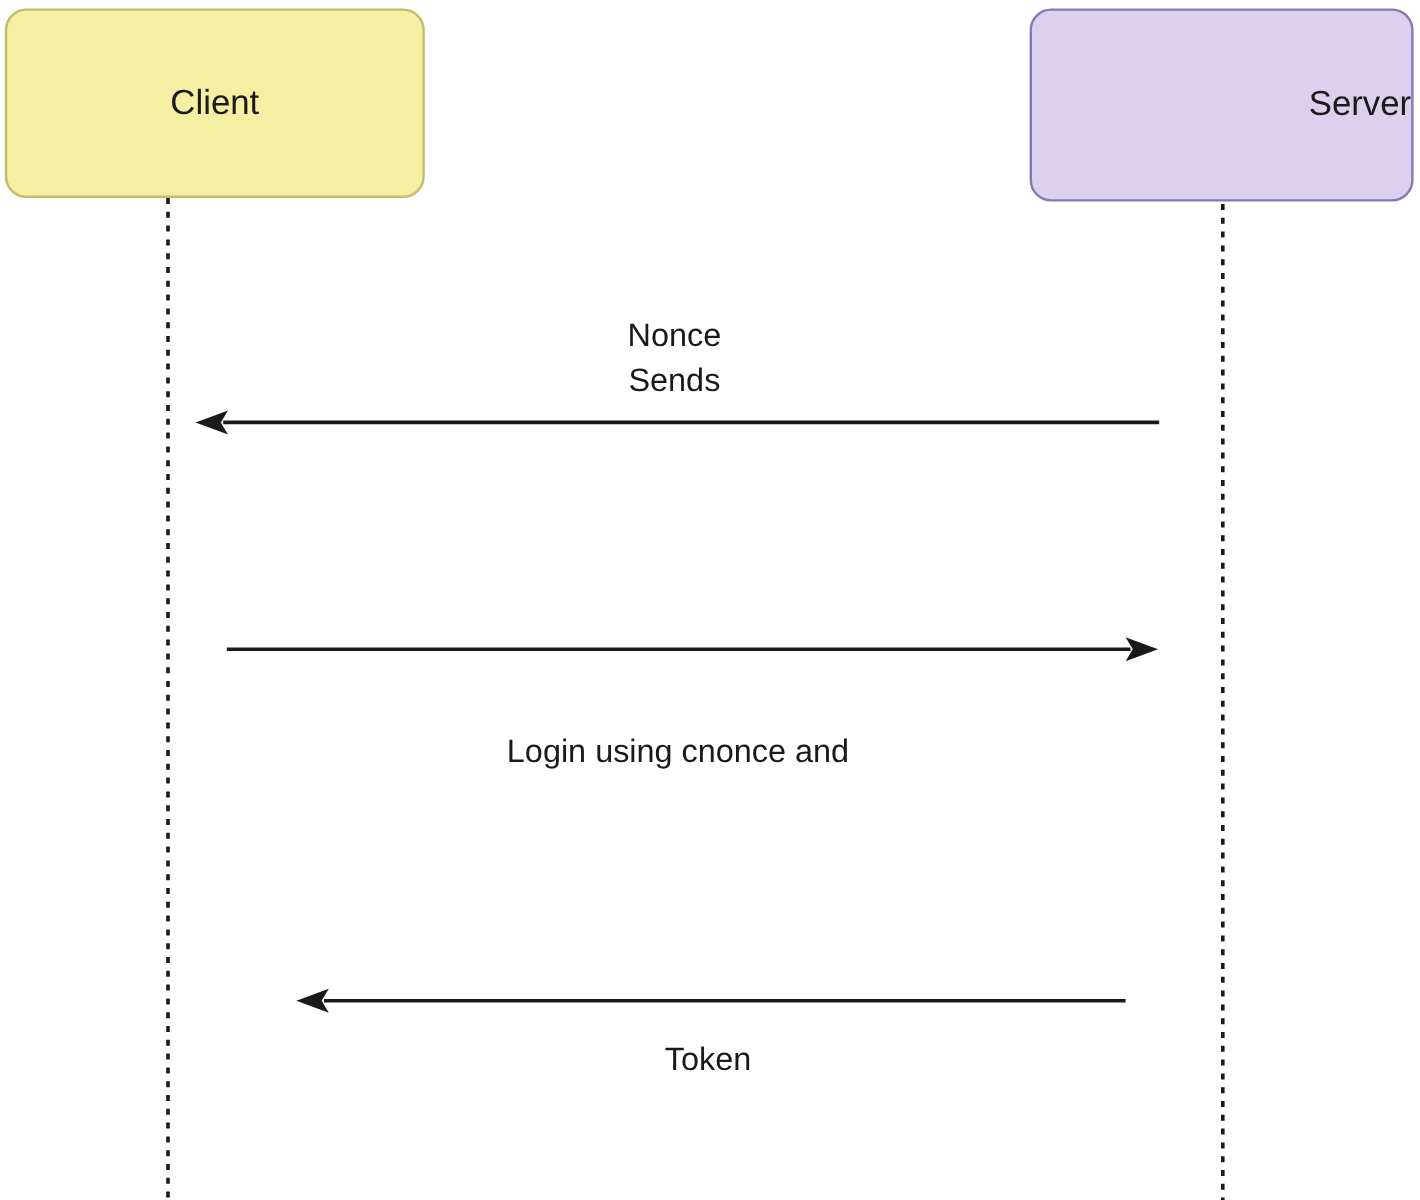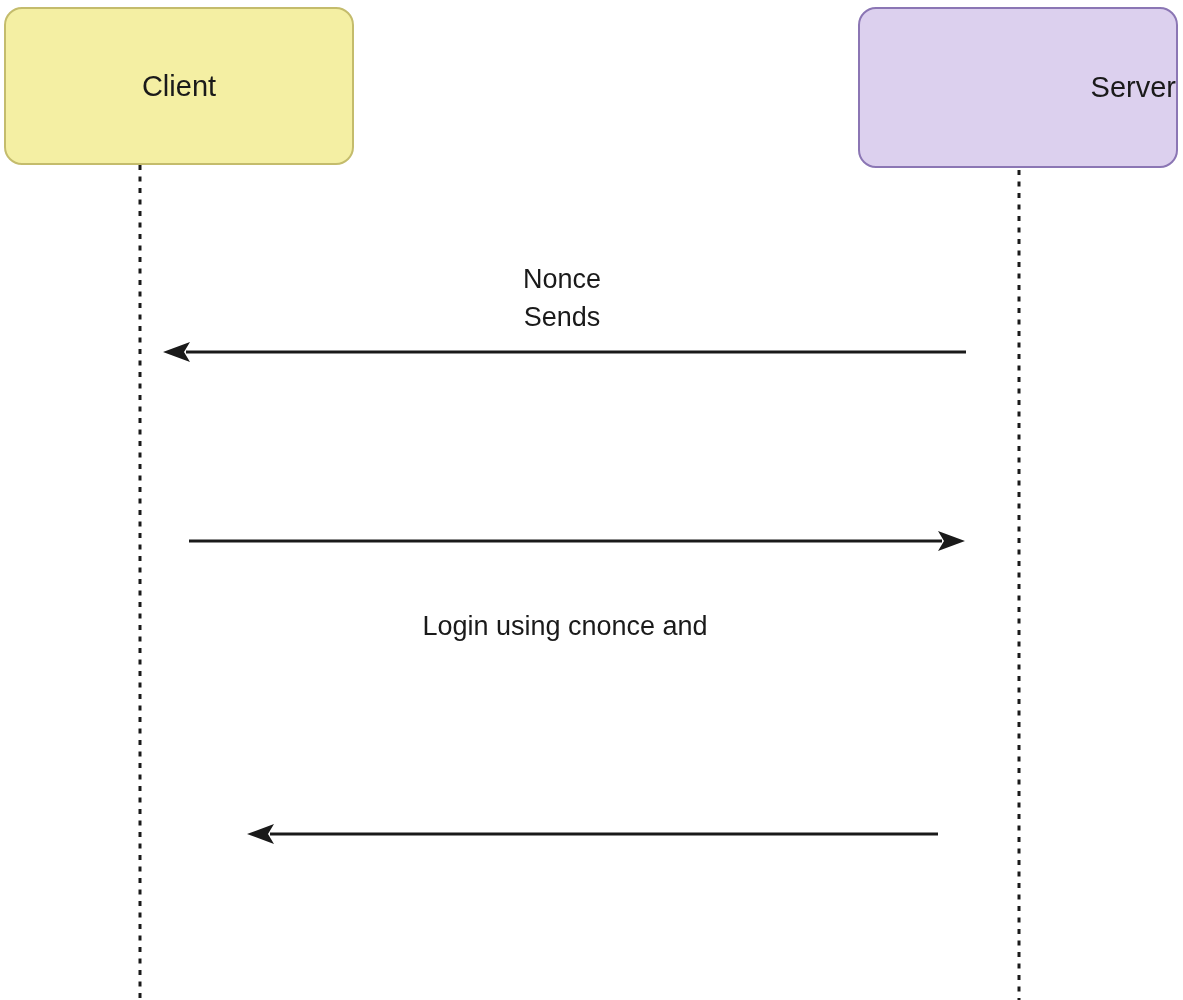--- a/index.html
+++ b/index.html
@@ -105,14 +105,17 @@
     <span>Server</span>
   </div>
 
   <div class="msg-label msg-label-1">
     <div>Nonce</div>
     <div>Sends</div>
   </div>
   <div class="msg-label msg-label-2">
     <div>Login using cnonce and</div>
   </div>
+  <div class="msg-label msg-label-3">
+    <div>Token</div>
+  </div>
 
 </div>
 
 </body></html>

